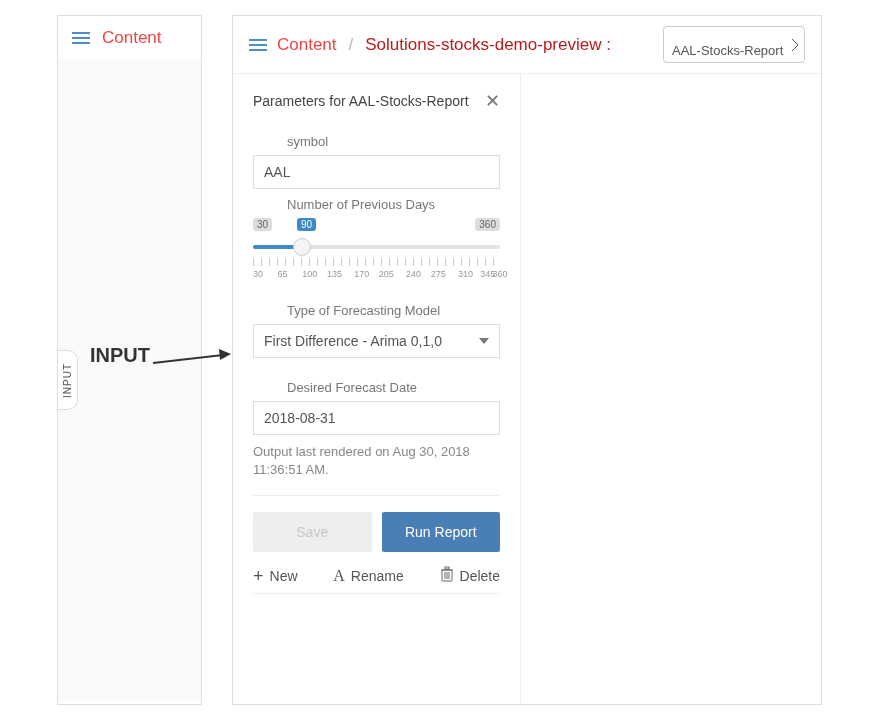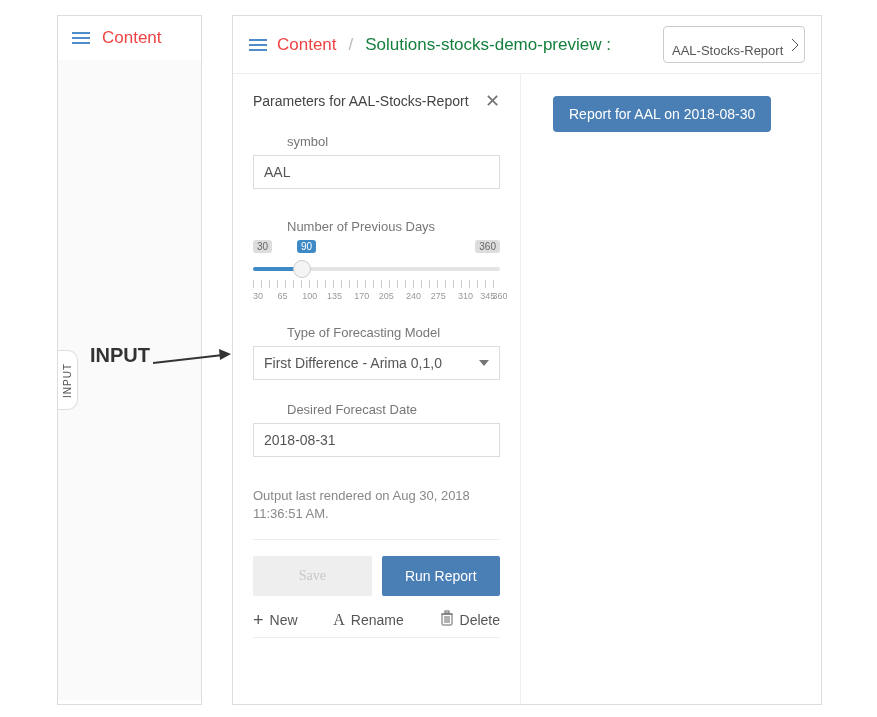--- a/index.html
+++ b/index.html
@@ -106,21 +106,21 @@
   .main-header {
     border-bottom: 1px solid #eee;
     padding: 10px 16px;
     display: flex;
     align-items: center;
     gap: 10px;
     font-size: 17px;
   }
   .main-header .hamburger span { background: #4f8cc9; }
   .breadcrumb-sep { color: #bbb; margin: 0 2px; }
-  .breadcrumb-current { color: #15803d; }
+  .breadcrumb-current { color: #b91c1c; }
   .report-select {
     margin-left: auto;
     font-size: 13px;
     border: 1px solid #ccc;
     border-radius: 4px;
     padding: 16px 20px 4px 8px;
     background: #fff;
     color: #555;
     appearance: none;
     position: relative;
@@ -173,21 +173,21 @@
     margin-bottom: 6px;
     display: block;
     margin-left: 34px;
   }
   .text-input {
     width: 100%;
     border: 1px solid #ddd;
     padding: 8px 10px;
     font-size: 14px;
     color: #555;
-    margin-bottom: 30px;
+    margin-bottom: 8px;
     background: #fff;
   }
   .select-input {
     width: 100%;
     border: 1px solid #ddd;
     padding: 8px 10px;
     font-size: 14px;
     color: #555;
     margin-bottom: 22px;
     background: #fff;
@@ -293,21 +293,20 @@
     padding: 12px 10px;
     font-size: 14px;
     text-align: center;
     border-radius: 2px;
     cursor: pointer;
     border: none;
   }
   .btn-save {
     background: #eeeeee;
     color: #c8c8c8;
-    font-family: Liberation Serif, serif;
   }
   .btn-run {
     background: #4a7fb5;
     color: #fff;
   }
   .action-row {
     display: flex;
     justify-content: space-between;
     font-size: 14px;
     color: #555;
@@ -456,17 +455,14 @@
               <line x1="1" y1="4" x2="13" y2="4" stroke="#666" stroke-width="1"></line>
               <rect x="5" y="1" width="4" height="2" fill="none" stroke="#666" stroke-width="1"></rect>
             </svg>
           </span>
           <span>Delete</span>
         </div>
       </div>
       <hr class="div">
     </div>
 
-    <div class="content-area">
-      <div class="report-title-badge">Report for AAL on 2018-08-30</div>
-    </div>
   </div>
 </div>
 
 </body></html>

